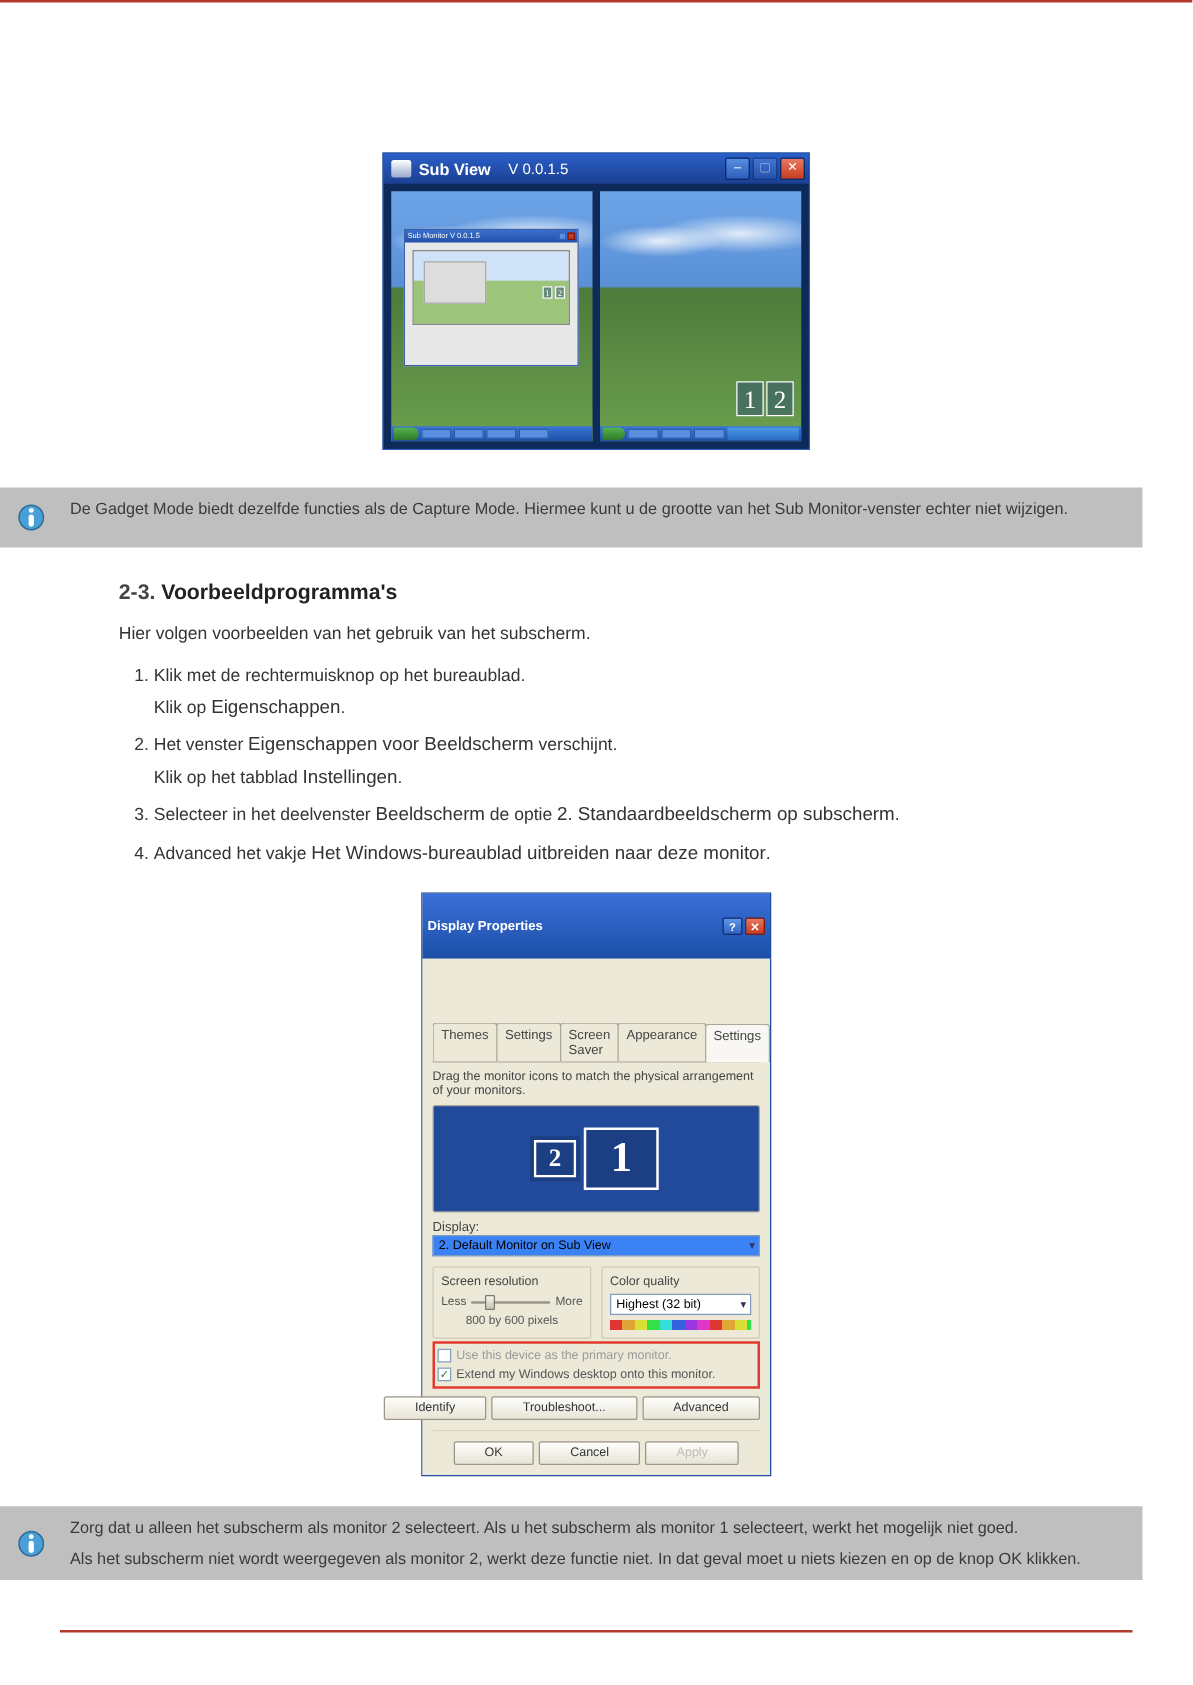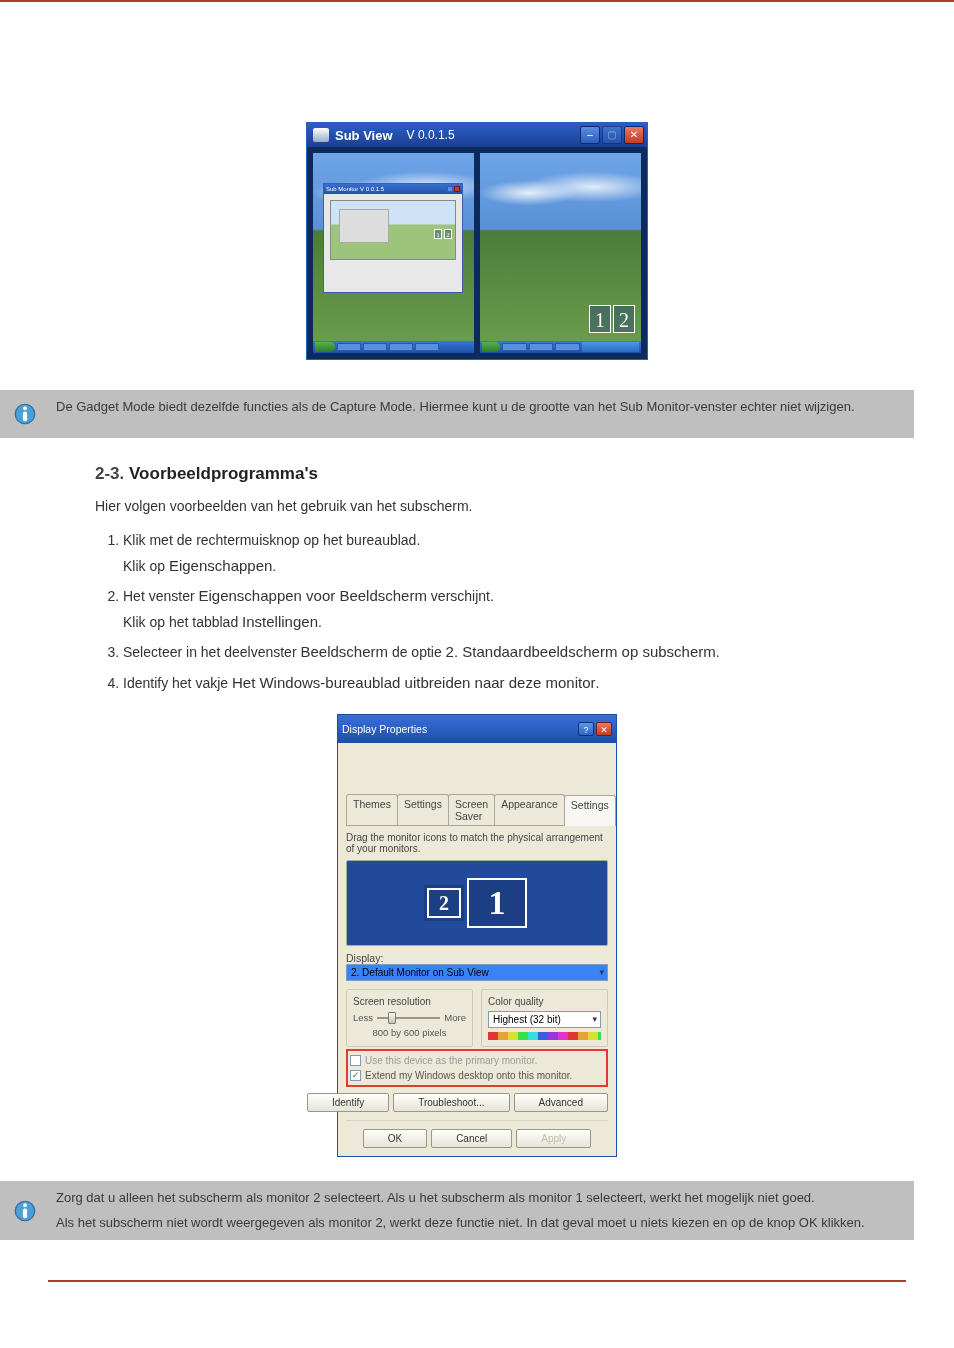--- a/index.html
+++ b/index.html
@@ -137,21 +137,21 @@
     margin: 18px auto;
     width: 280px;
     border: 1px solid #1e4fa3;
     font-family: Tahoma, Arial, sans-serif;
     font-size: 10.5px;
     background:#ece9d8;
   }
   .dp-titlebar {
     background: linear-gradient(#3a6fd8,#1d4fa7);
     color:#fff; display:flex; justify-content:space-between; align-items:center;
-    padding:7px 4px; font-weight:normal;
+    padding:19px 4px; font-weight:bold;
   }
   .dp-titlebar .dp-wb { display:flex; gap:2px;}
   .dp-titlebar .dp-wb .b { width:16px; height:14px; font-size:9px; text-align:center; line-height:14px; border-radius:2px;}
   .dp-titlebar .dp-wb .help { background:linear-gradient(#6096e6,#2f63c4); border:1px solid #0f3070;}
   .dp-titlebar .dp-wb .close { background:linear-gradient(#e77a62,#c73b1f); border:1px solid #7a1a10;}
   .dp-body { padding: 6px 8px 8px 8px; background:#ece9d8;}
   .dp-tabs { display:flex; border-bottom:1px solid #aca899; margin-bottom:4px;}
   .dp-tabs .tab { padding:3px 6px; border:1px solid #aca899; border-bottom:none; background:#ece9d8; border-radius:3px 3px 0 0; margin-right:-1px; color:#444;margin-top:45px;}
   .dp-tabs .tab.active { background:#f8f7f3; position:relative; top:1px;}
   .dp-hint { font-size:10px; color:#444; margin:6px 0;}
@@ -303,21 +303,21 @@
         <span>Klik op </span><span class="bold">Eigenschappen</span><span>.</span>
       </li>
       <li>
         <span>Het venster </span><span class="bold">Eigenschappen voor Beeldscherm</span><span> verschijnt.</span><br>
         <span>Klik op het tabblad </span><span class="bold">Instellingen</span><span>.</span>
       </li>
       <li>
         <span>Selecteer in het deelvenster </span><span class="bold">Beeldscherm</span><span> de optie </span><span class="bold">2. Standaardbeeldscherm op subscherm</span><span>.</span>
       </li>
       <li>
-        <span>Identify het vakje </span><span class="bold">Het Windows-bureaublad uitbreiden naar deze monitor</span><span>.</span>
+        <span>Advanced het vakje </span><span class="bold">Het Windows-bureaublad uitbreiden naar deze monitor</span><span>.</span>
       </li>
     </ol>
 
     <div class="display-props-figure">
       <div class="dp-titlebar">
         <span>Display Properties</span>
         <div class="dp-wb">
           <div class="b help">?</div>
           <div class="b close">✕</div>
         </div>

